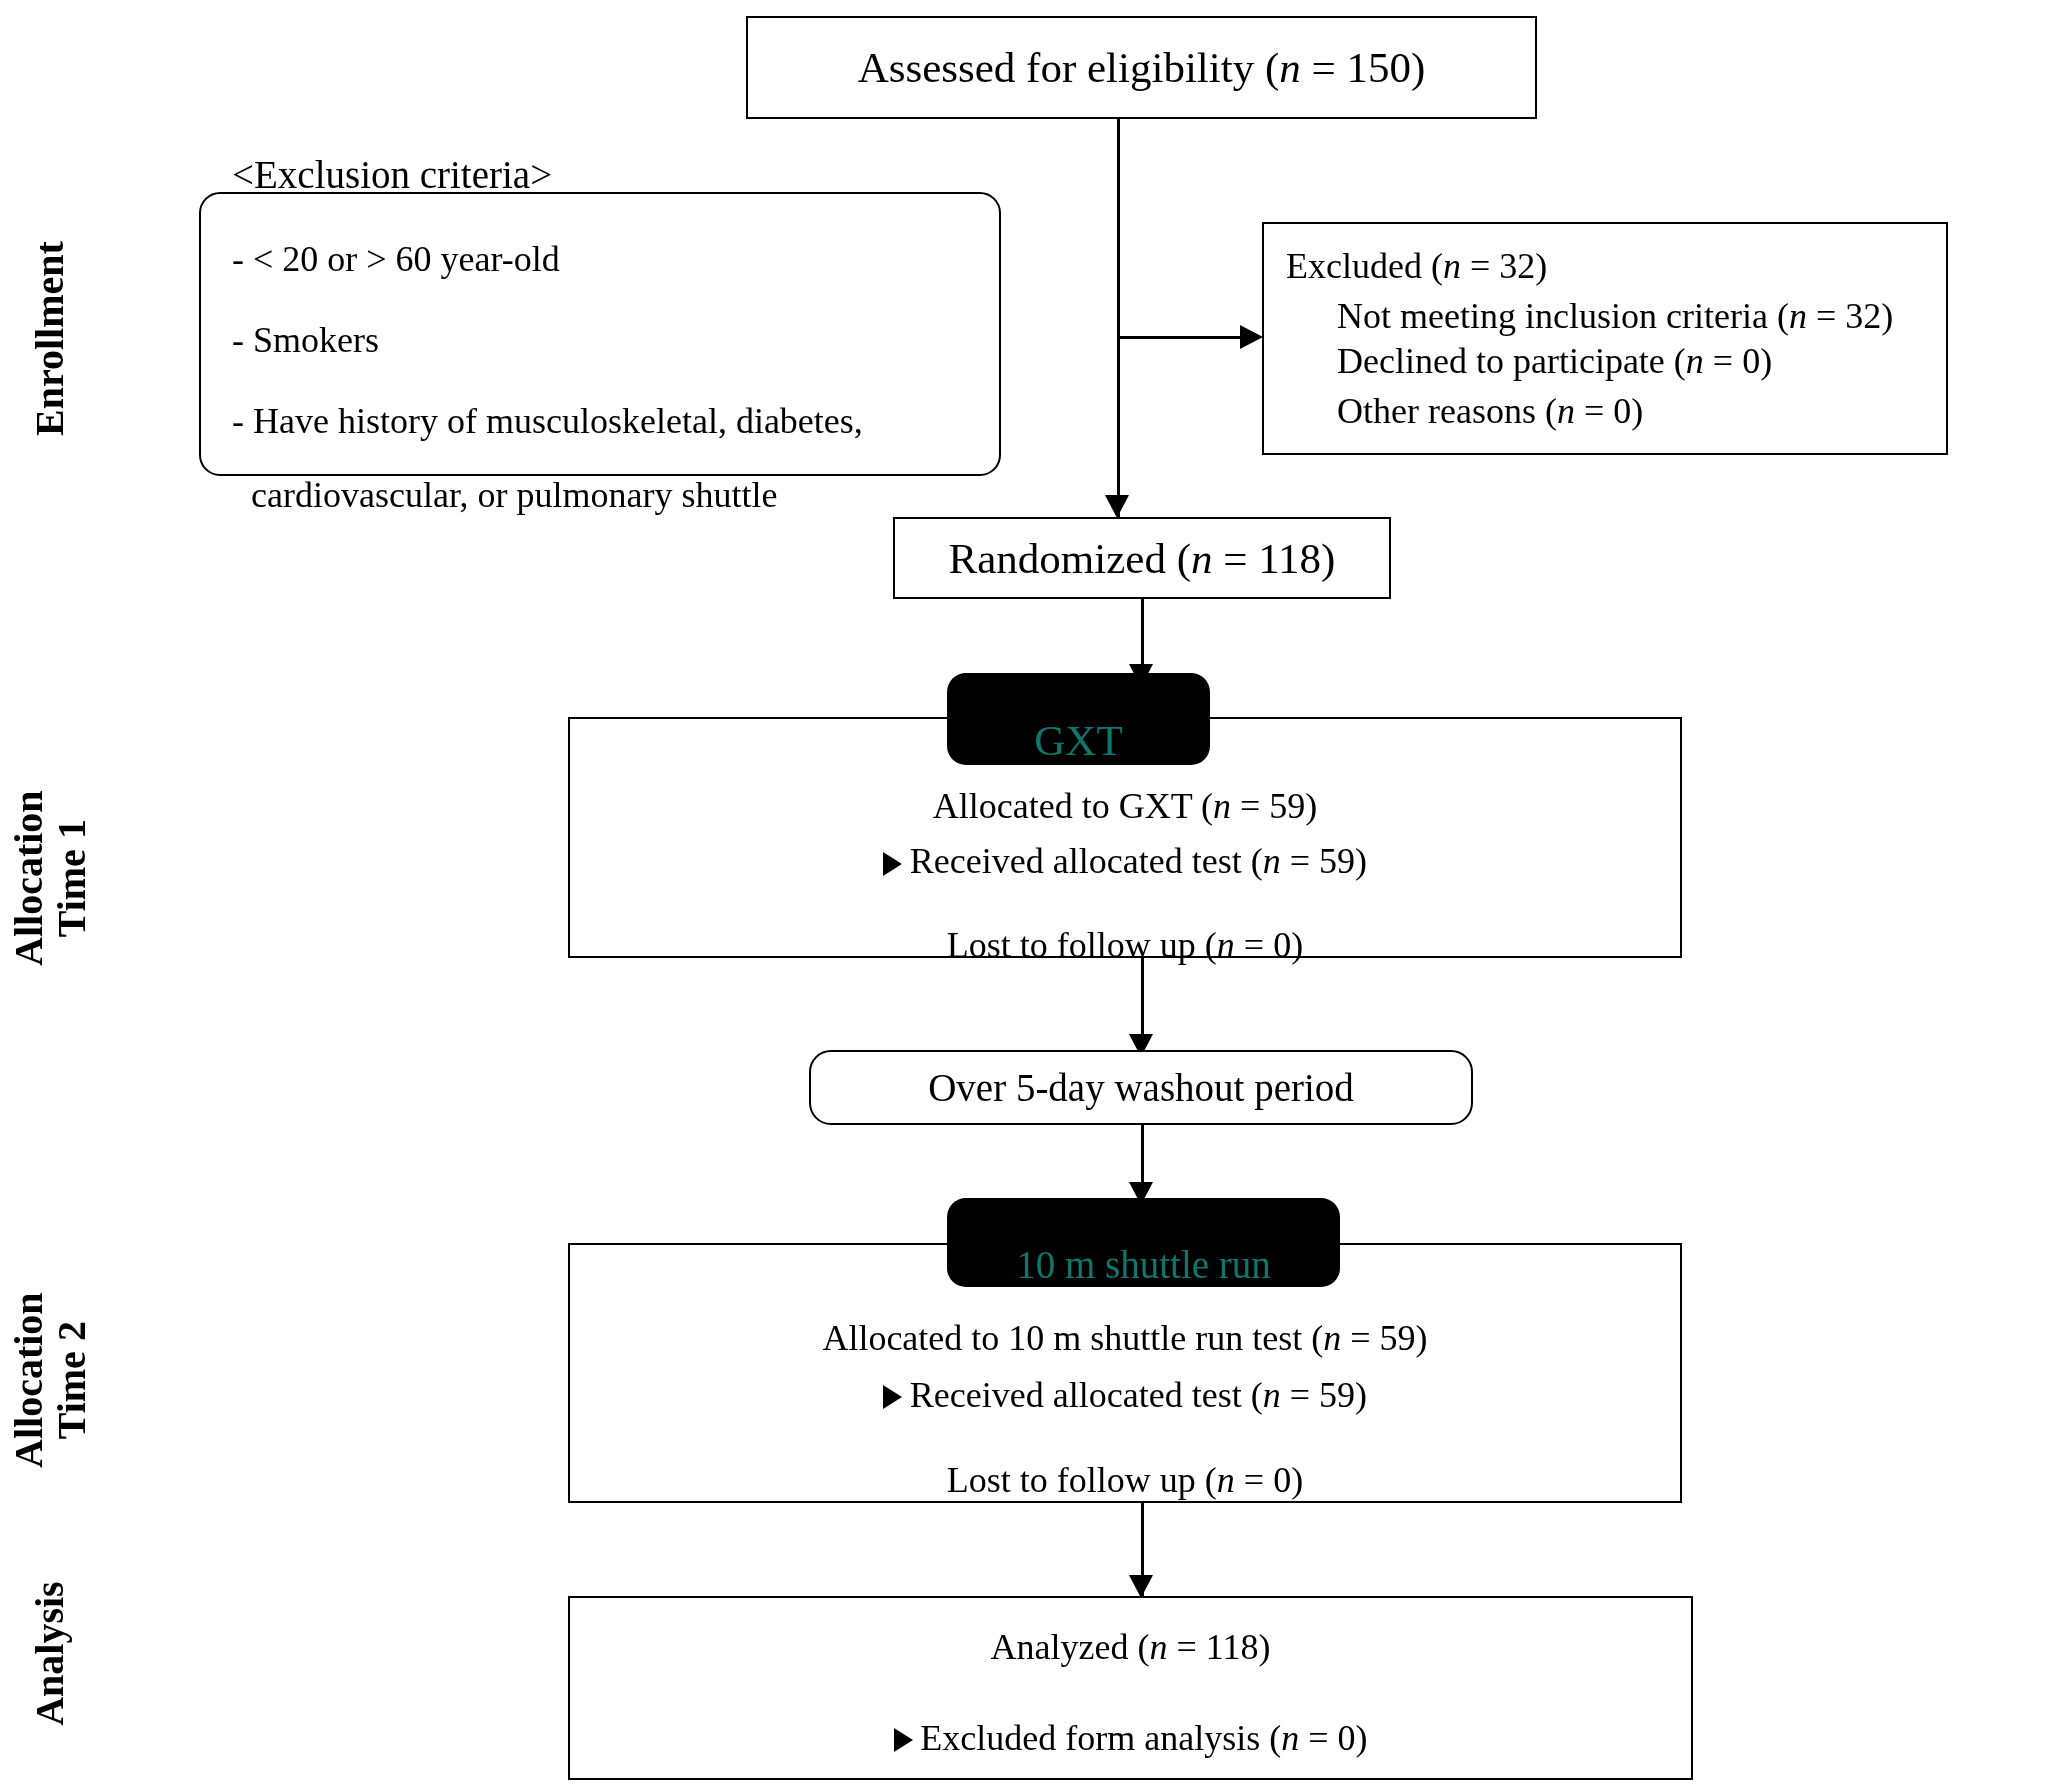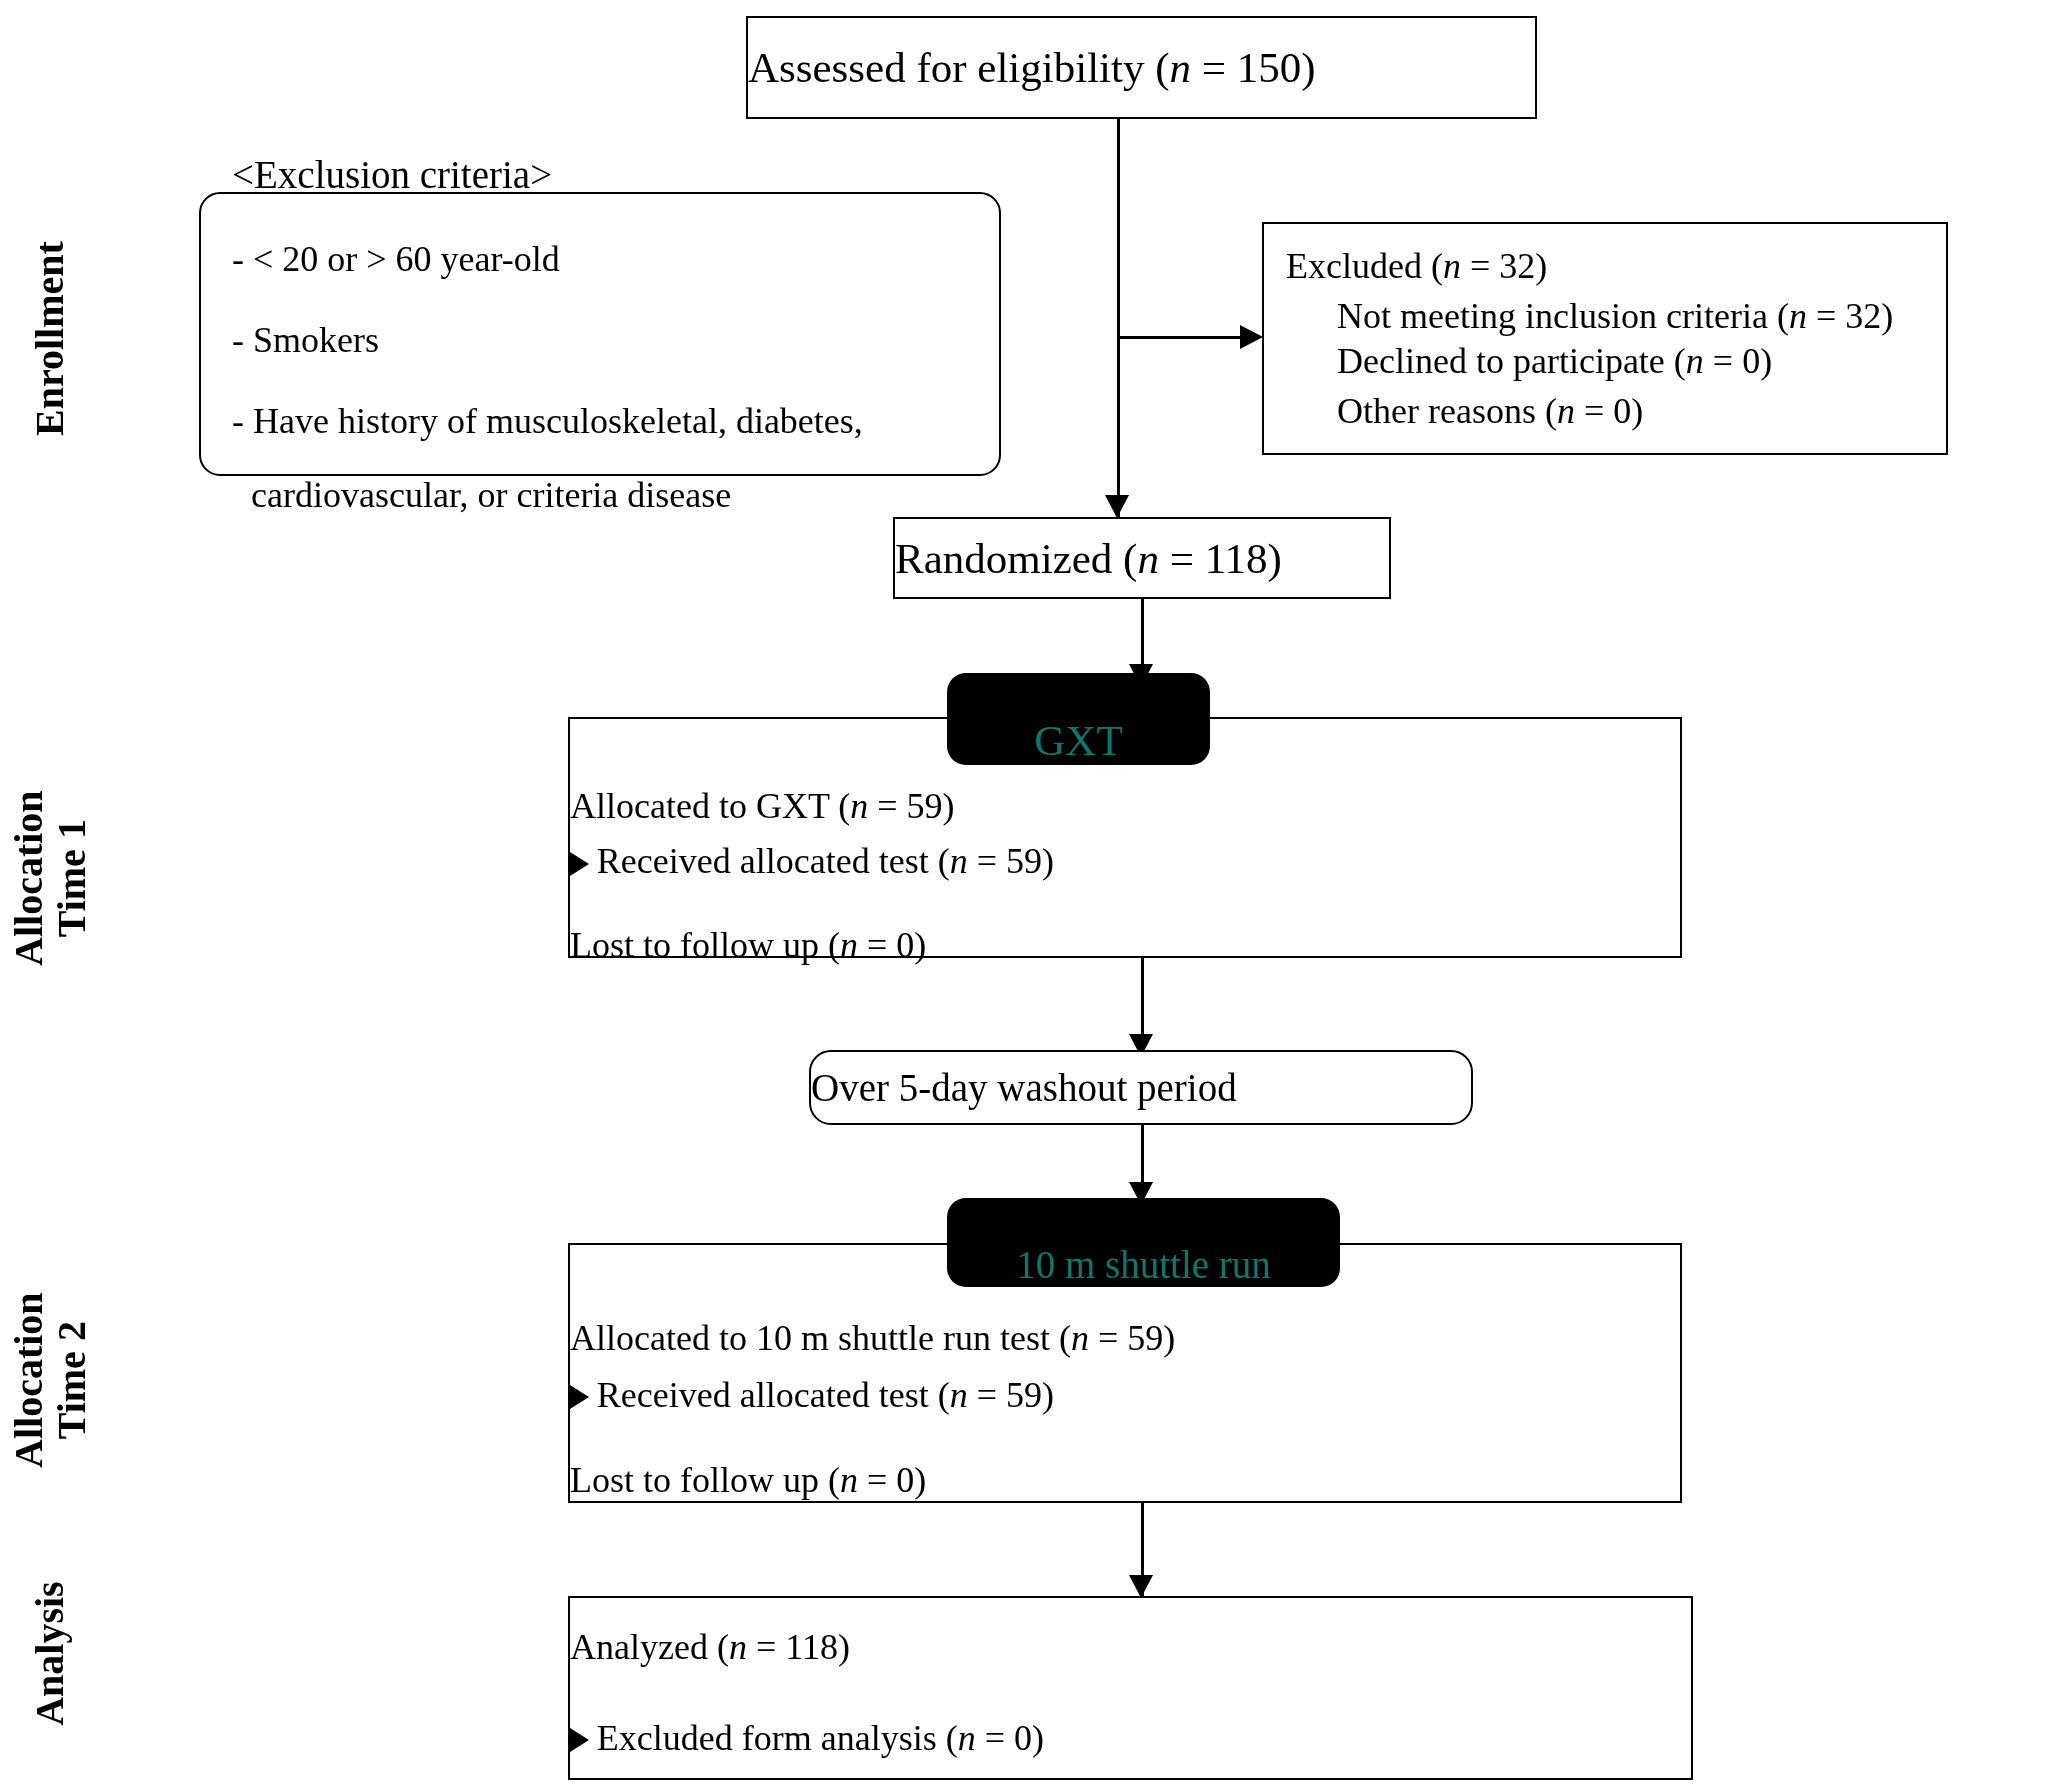--- a/index.html
+++ b/index.html
@@ -42,21 +42,21 @@
     flex-direction: column;
     justify-content: center;
   }
   .box.rounded { border-radius: 21px; }
   .box.thin { border-width: 2.2px; }
 
   .box-line {
     display: block;
     white-space: nowrap;
   }
-  .center { text-align: left; }
+  .center { text-align: center; }
   .left { text-align: left; }
 
   
   .badge {
     position: absolute;
     box-sizing: border-box;
     background: #000000;
     color: #0f766e;
     border-radius: 19px;
     display: flex;
@@ -145,21 +145,21 @@
   <div class="arrow-down" style="left:1105px; top:495px;"></div>
 
   <div class="hline" style="left:1117px; top:336px; width:124px;"></div>
   <div class="arrow-right" style="left:1240px; top:325px;"></div>
 
   <div class="box rounded" style="left:199px; top:192px; width:802px; height:284px; padding:22px 31px;gap:32px;">
     <span class="box-line left t-lg">&lt;Exclusion criteria&gt;</span>
     <span class="box-line left t-md" style="margin-top:9px;">- &lt; 20 or &gt; 60 year-old</span>
     <span class="box-line left t-md" style="margin-top:6.7px;">- Smokers</span>
     <span class="box-line left t-md" style="margin-top:6.7px;">- Have history of musculoskeletal, diabetes,</span>
-    <span class="box-line left t-md" style="margin-left:19px;">  cardiovascular, or criteria disease</span>
+    <span class="box-line left t-md" style="margin-left:19px;">  cardiovascular, or pulmonary shuttle</span>
   </div>
 
   <div class="box" style="left:1262px; top:222px; width:686px; height:233px; padding:14.5px 22px;">
     <span class="box-line left t-md">Excluded (<i>n</i> = 32)</span>
     <span class="box-line left t-md indent-1" style="margin-top:7.8px;">Not meeting inclusion criteria (<i>n</i> = 32)</span>
     <span class="box-line left t-md indent-1" style="margin-top:3px;">Declined to participate (<i>n</i> = 0)</span>
     <span class="box-line left t-md indent-1" style="margin-top:7.8px;">Other reasons (<i>n</i> = 0)</span>
   </div>
 
   <div class="box" style="left:893px; top:517px; width:498px; height:82px;">

